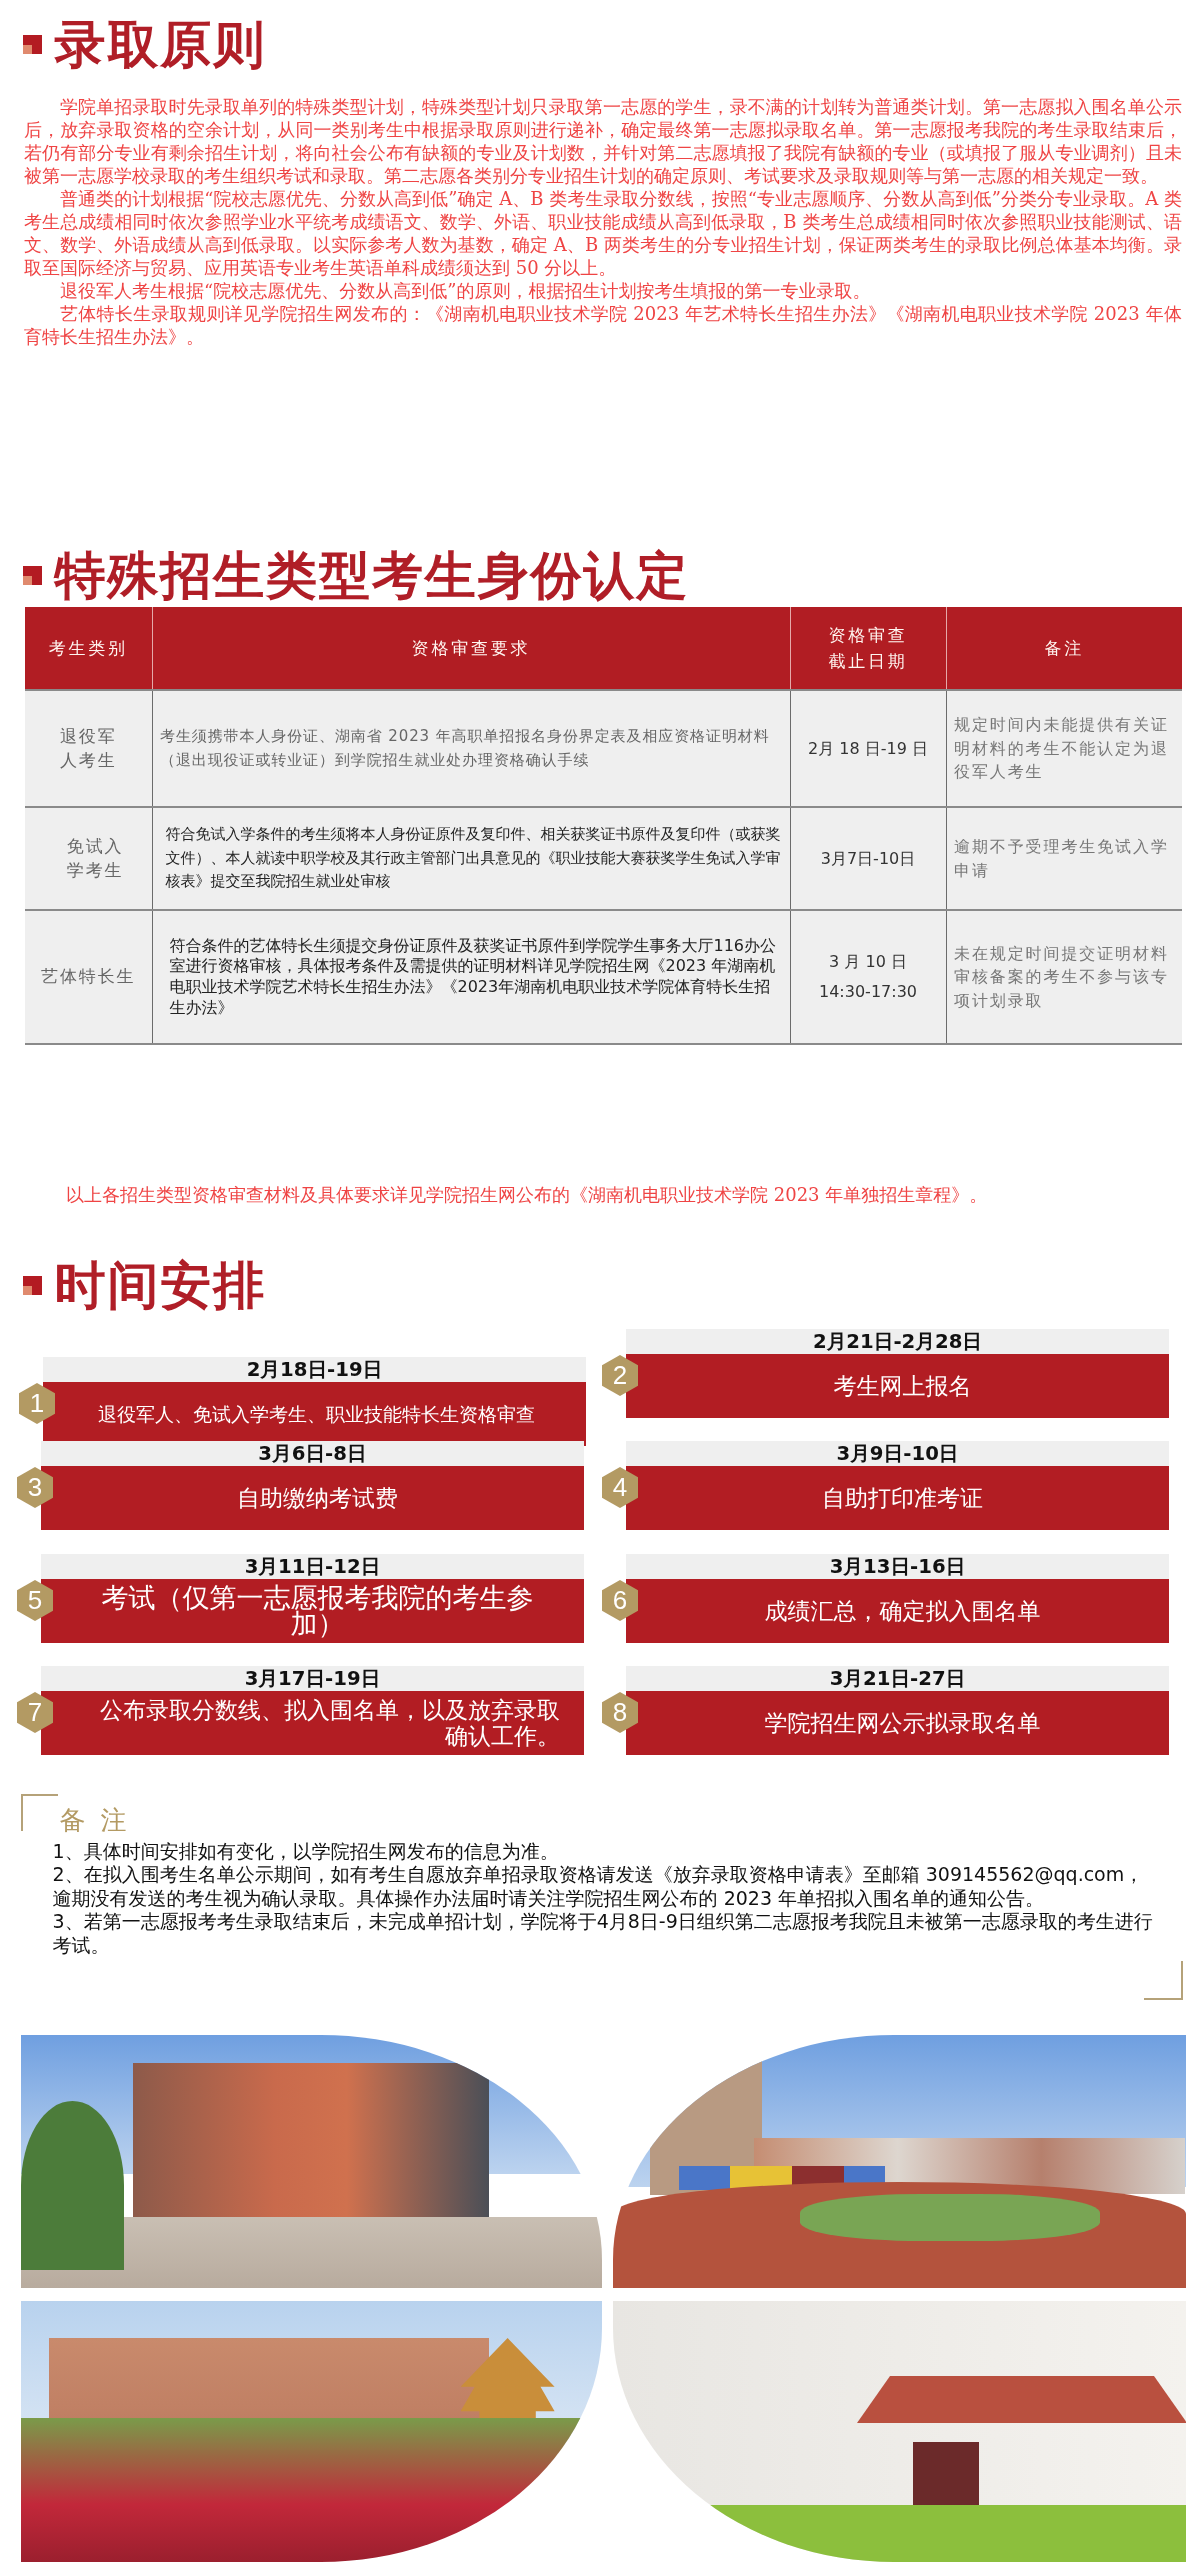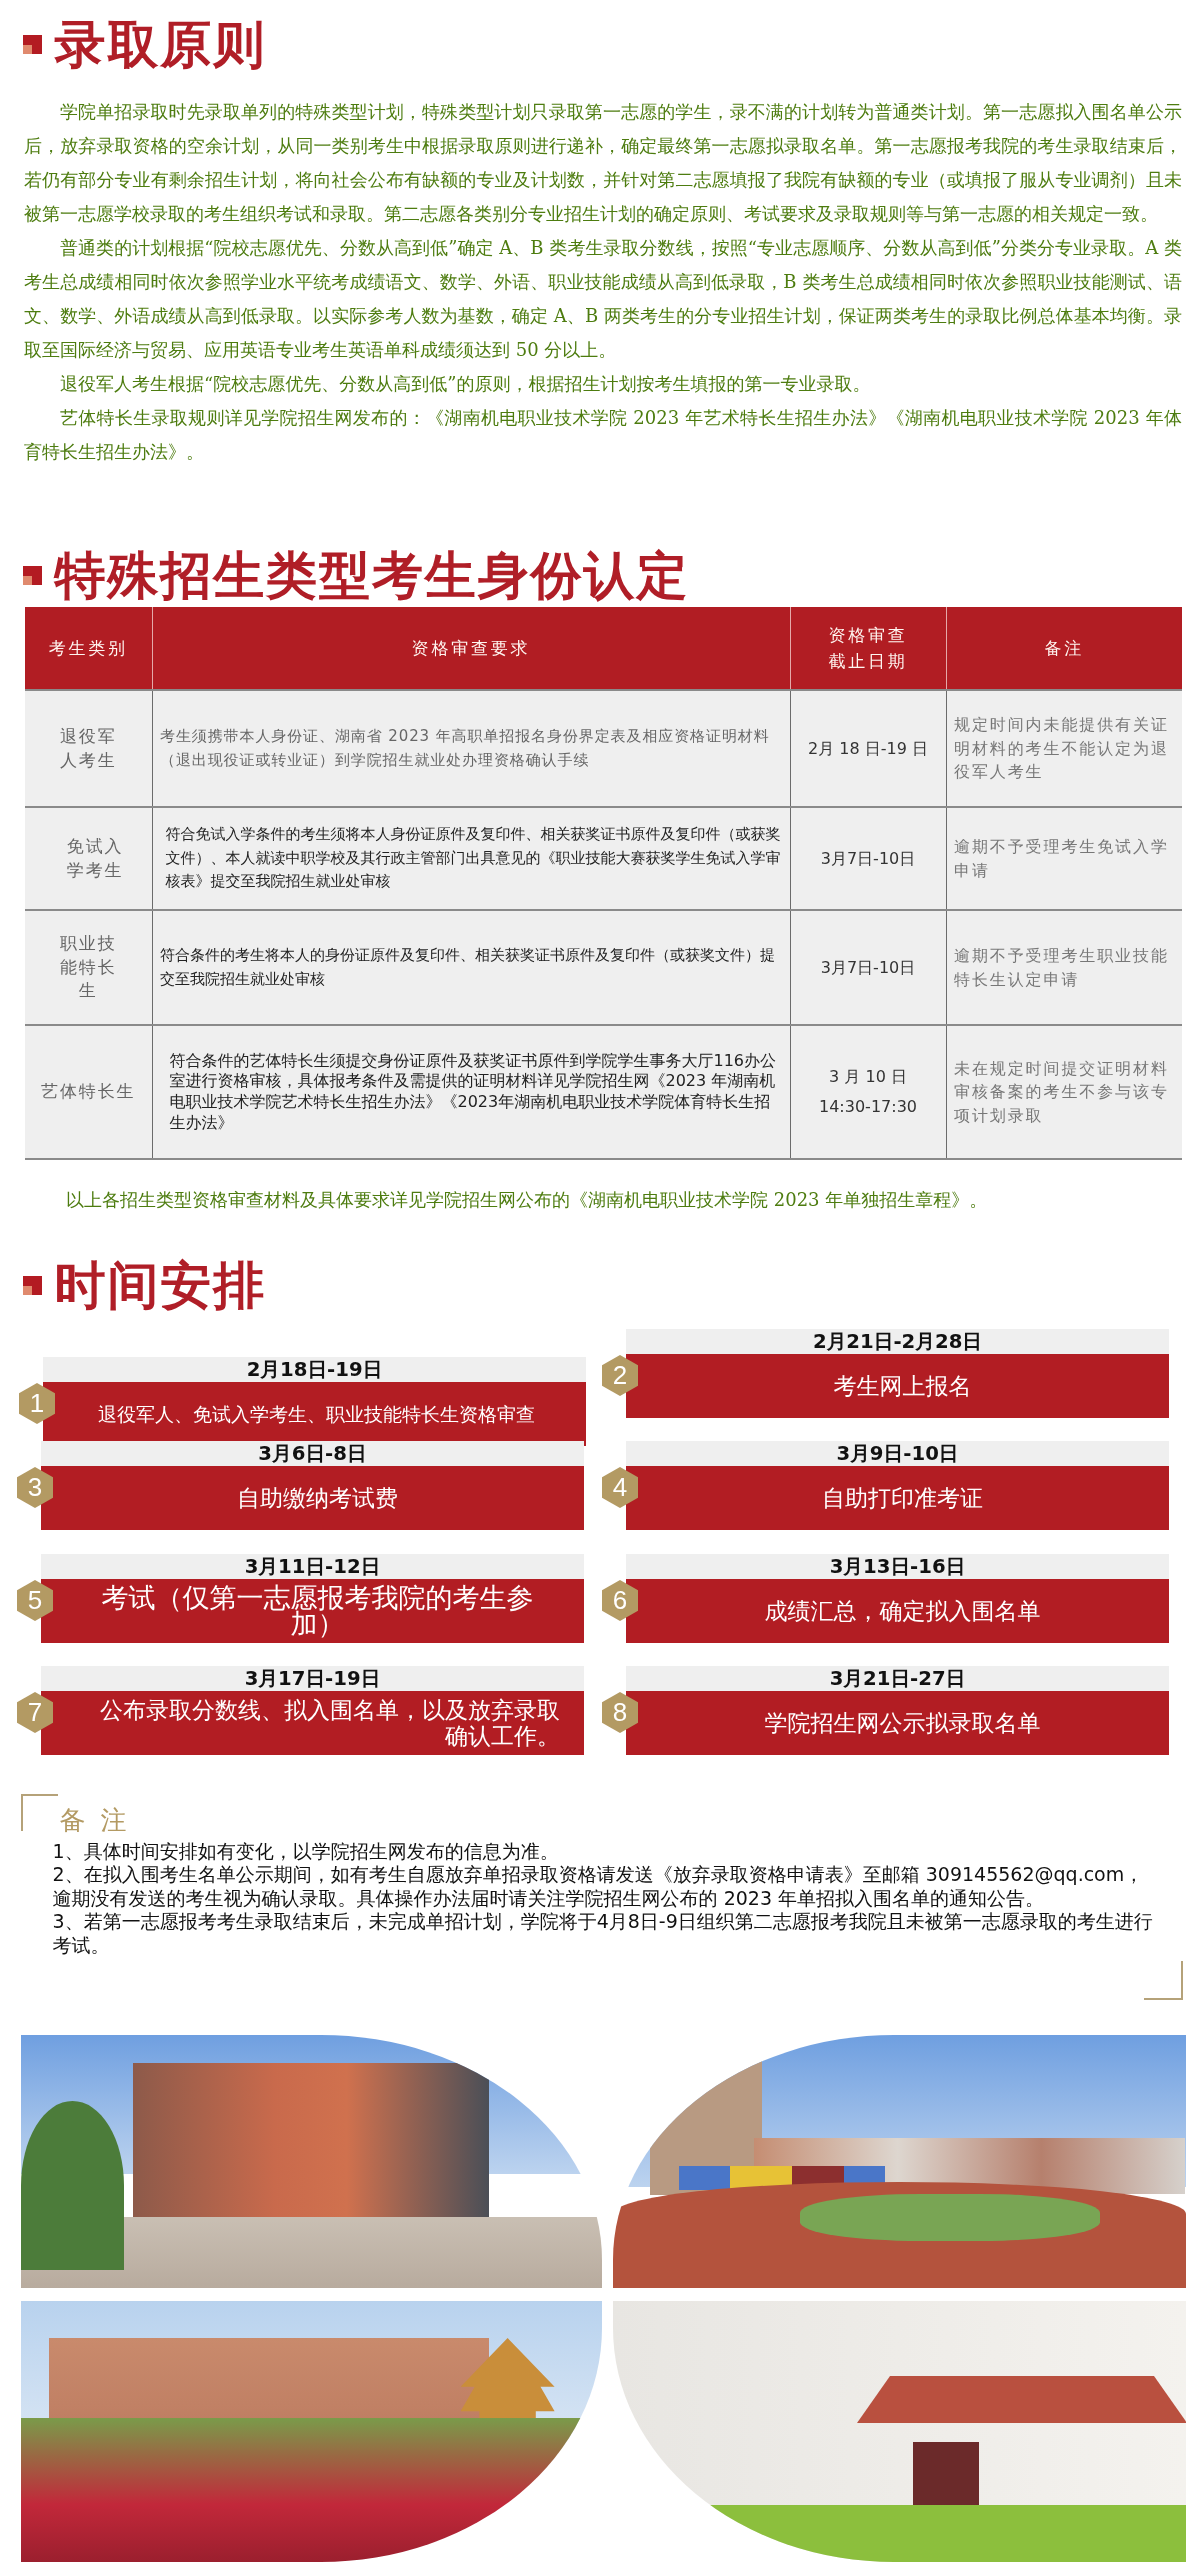--- a/index.html
+++ b/index.html
@@ -4,21 +4,21 @@
 <style>
   * { box-sizing: border-box; margin: 0; padding: 0; }
   html, body { width: 1199px; background: #ffffff; }
   body { font-family: "DejaVu Serif", "Liberation Serif", serif; color: #333; position: relative; height: 2576px; overflow: hidden; }
 
   .section-title { position: absolute; left: 22.5px; display: flex; align-items: center; }
   .section-title .mark { width: 19px; height: 19px; background: #b31b22; position: relative; margin-right: 13px; }
   .section-title .mark::after { content: ""; position: absolute; left: 0; bottom: 0; width: 9.4px; height: 9.4px; background: #e08a6e; }
   .section-title h2 { font-family: "DejaVu Sans", "Liberation Sans", sans-serif; font-weight: bold; color: #b01e27; font-size: 51px; letter-spacing: 1.9px; line-height: 1; }
 
-  .para { position: absolute; left: 24px; width: 1158px; font-size: 18px; line-height: 34px; color: #4d7c0f; text-align: justify; }
+  .para { position: absolute; left: 24px; width: 1158px; font-size: 18px; line-height: 23px; color: #ef4444; text-align: justify; }
   .para p { text-indent: 2em; }
 
   table.spec { position: absolute; left: 25px; top: 607px; width: 1157px; border-collapse: collapse; font-family: "DejaVu Sans", "Liberation Sans", sans-serif; }
   table.spec th { background: #b11d23; color: #fff5f0; font-weight: normal; font-size: 17px; letter-spacing: 2.8px; border-left: 0.9px solid #e5a9a9; height: 83px; text-align: center; line-height: 26px; }
   table.spec th:first-child { border-left: none; }
   table.spec td { background: #efefef; border-left: 1.9px solid #6b6b6b; border-top: 2.8px solid #8a8a8a; font-size: 15px; color: #555; line-height: 23.4px; padding: 5.6px 7.5px; vertical-align: middle; }
   table.spec td:first-child { border-left: none; text-align: center; font-size: 17px; color: #666; letter-spacing: 1.9px; }
   table.spec td.date { text-align: center; color: #333; font-size: 16px; }
   table.spec td.note { color: #777; letter-spacing: 1.9px; font-size: 16px; }
   table.spec td.req { color: #222; font-size: 15px; margin-top: 39px; }
@@ -80,26 +80,20 @@
       <td style="padding:0 28px;">退役军人考生</td>
       <td class="req" style="color:#666;letter-spacing:0.9px;">考生须携带本人身份证、湖南省 2023 年高职单招报名身份界定表及相应资格证明材料（退出现役证或转业证）到学院招生就业处办理资格确认手续</td>
       <td class="date">2月 18 日-19 日</td>
       <td class="note">规定时间内未能提供有关证明材料的考生不能认定为退役军人考生</td>
     </tr>
     <tr style="height:103px;">
       <td style="padding:0 28px;text-align:right;">免试入学考生</td>
       <td class="req" style="padding-left:13px;">符合免试入学条件的考生须将本人身份证原件及复印件、相关获奖证书原件及复印件（或获奖文件）、本人就读中职学校及其行政主管部门出具意见的《职业技能大赛获奖学生免试入学审核表》提交至我院招生就业处审核</td>
       <td class="date">3月7日-10日</td>
       <td class="note">逾期不予受理考生免试入学申请</td>
-    </tr>
-    <tr style="height:115px;">
-      <td style="padding:0 28px;">职业技能特长生</td>
-      <td class="req">符合条件的考生将本人的身份证原件及复印件、相关获奖证书原件及复印件（或获奖文件）提交至我院招生就业处审核</td>
-      <td class="date">3月7日-10日</td>
-      <td class="note">逾期不予受理考生职业技能特长生认定申请</td>
     </tr>
     <tr style="height:134px;">
       <td>艺体特长生</td>
       <td class="req" style="padding-left:17px;font-size:16px;line-height:20.6px;">符合条件的艺体特长生须提交身份证原件及获奖证书原件到学院学生事务大厅116办公室进行资格审核，具体报考条件及需提供的证明材料详见学院招生网《2023 年湖南机电职业技术学院艺术特长生招生办法》《2023年湖南机电职业技术学院体育特长生招生办法》</td>
       <td class="date" style="white-space:pre-line;line-height:30px;">3 月 10 日
 14:30-17:30</td>
       <td class="note">未在规定时间提交证明材料审核备案的考生不参与该专项计划录取</td>
     </tr>
   </tbody>
 </table>

